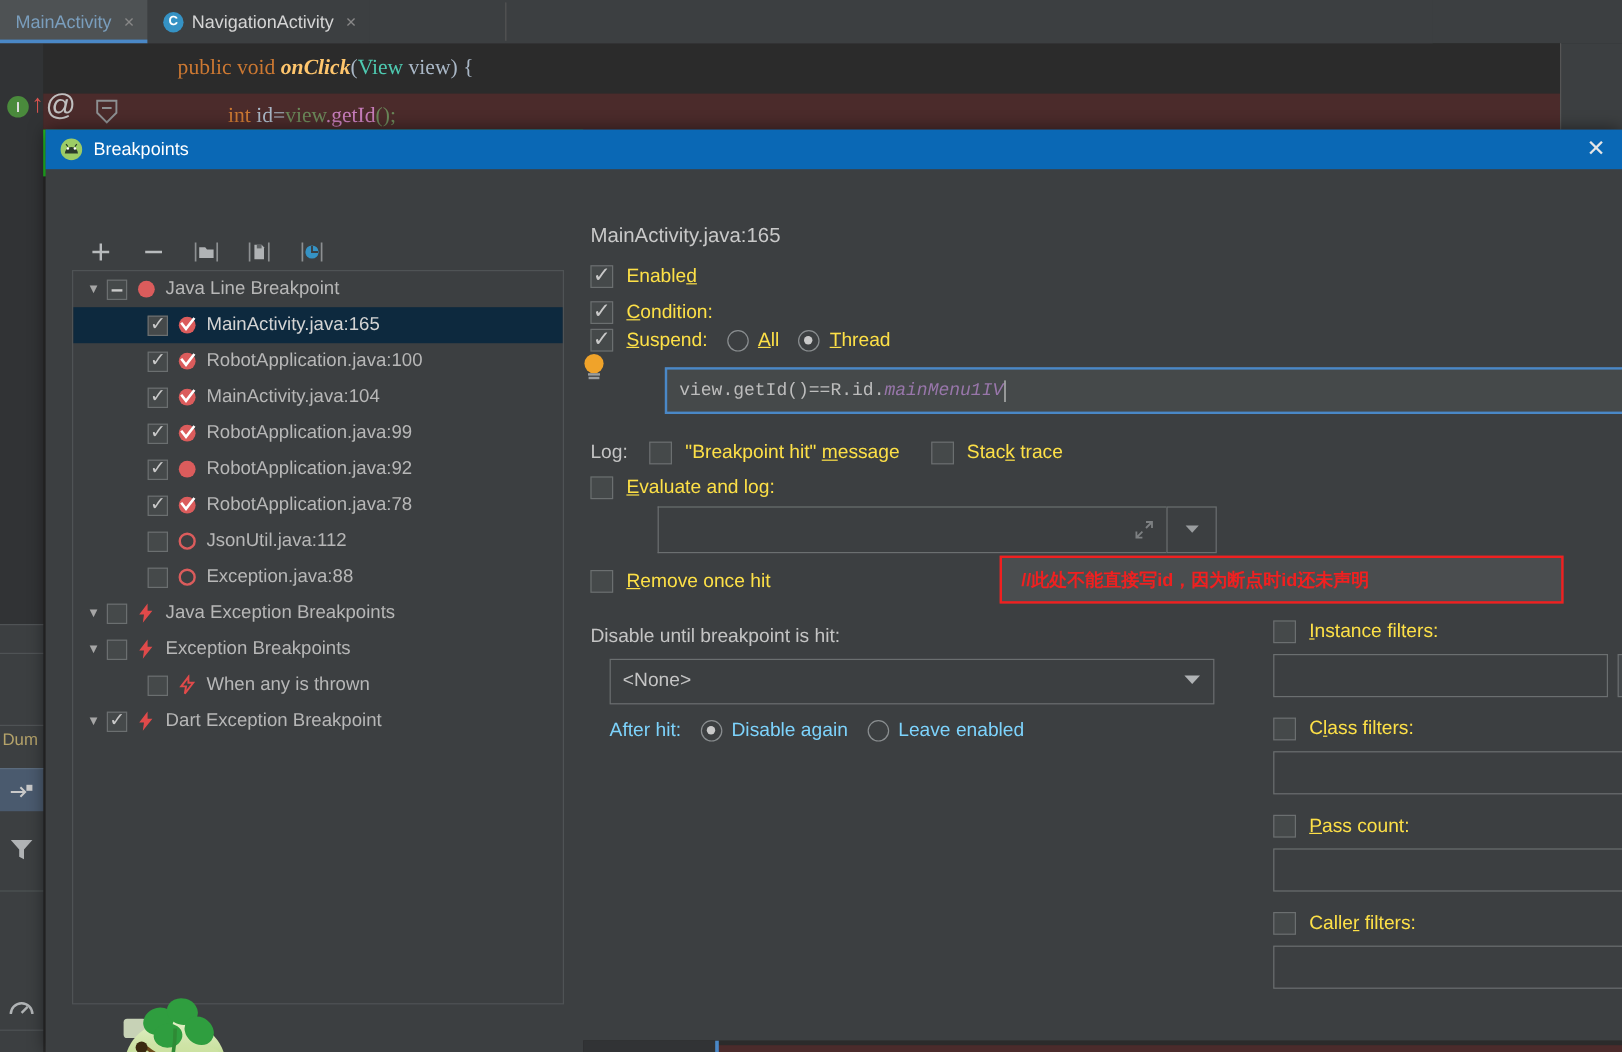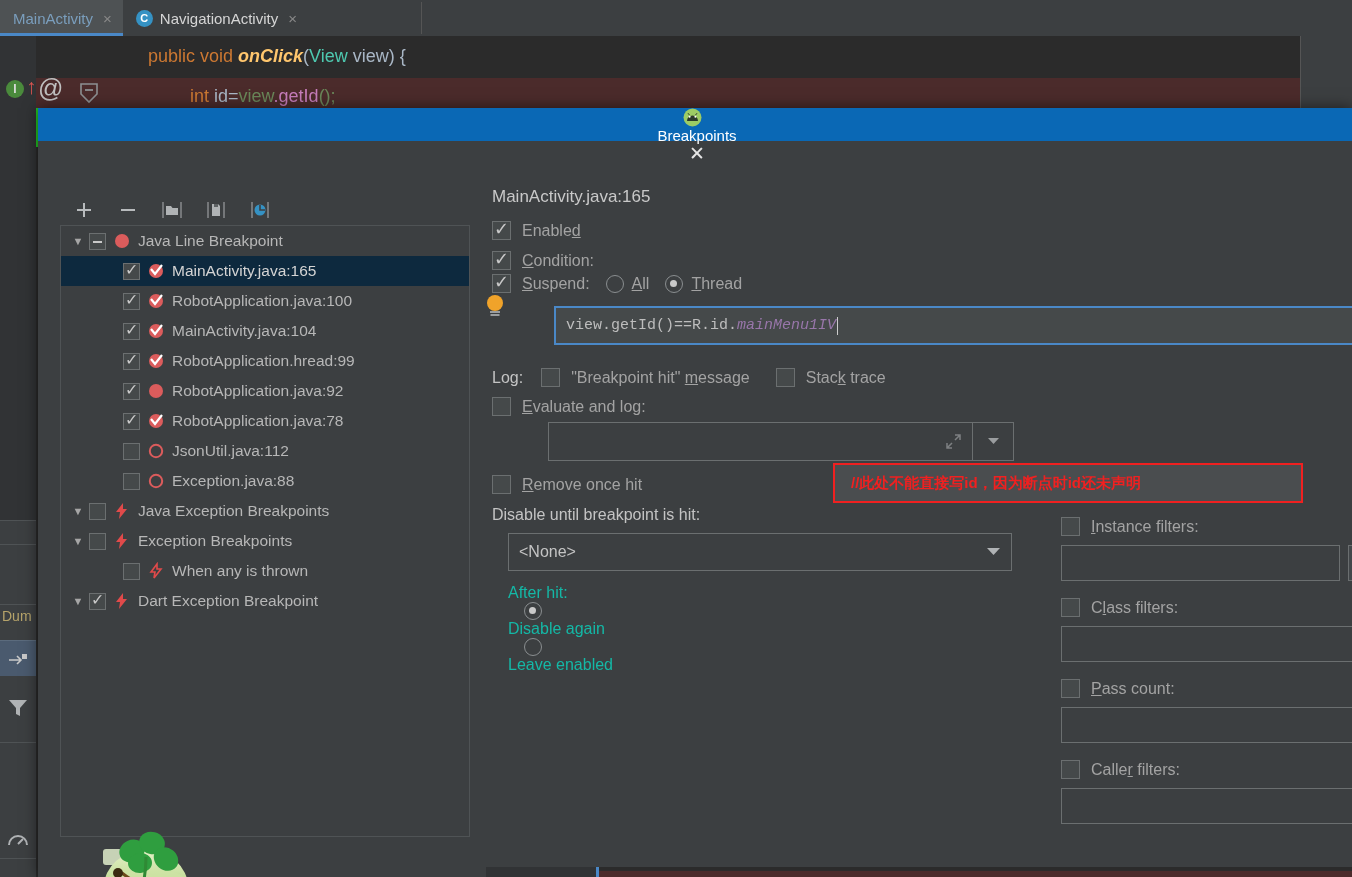--- a/index.html
+++ b/index.html
@@ -42,21 +42,21 @@
 
   
   .editor {
     position:absolute; left:0; top:36px; width:1352px; height:841px;
     background:#2b2b2b;
   }
   .gutter-strip {
     position:absolute; left:0; top:0; width:36px; height:841px; background:#313335;
   }
   .code-line {
-    position:absolute; left:0; font-family:Liberation Sans, sans-serif;
+    position:absolute; left:0; font-family:Liberation Serif, serif;
     font-size:18px; white-space:pre;
   }
   .cl1 { top:10px; left:148px; }
   .cl2 { top:50px; left:190px; }
   .hl-row {
     position:absolute; left:36px; top:42px; width:1264px; height:37px;
     background:#4b2b2b;
   }
   .right-gutter {
     position:absolute; right:0; top:0; width:52px; height:841px; background:#3c3f41;
@@ -97,21 +97,21 @@
   }
   .lbtn.sel { background:#4a5a6e; border-top:1px solid #5b6b7d; }
 
   
   .dialog {
     position:absolute; left:38px; top:108px; width:1314px; height:769px;
     background:#3c3f41; box-shadow:0 0 14px rgba(0,0,0,.55);
   }
   .dlg-title {
     height:33px; background:#0a68b5; display:flex; align-items:center;
-    padding:0 8px 0 12px; color:#ffffff; font-size:15px;flex-direction:column;
+    padding:0 8px 0 12px; color:#ffffff; font-size:15px;
   }
   .dlg-title .t-ico { width:19px;height:19px;margin-right:9px; }
   .dlg-title .t-txt { flex:1; }
   .dlg-close { font-size:19px; color:#e6e6e6; line-height:19px; cursor:default;
                padding:0 6px; }
 
   .dlg-body { position:relative; height:736px; }
 
   
   .tree-tb {
@@ -159,21 +159,21 @@
 
   .chk-line { display:flex; align-items:center; margin:0 0 11px 6px; }
   .chk {
     width:19px; height:19px; border:1px solid #6b6f70; background:#45494a;
     flex:none; margin-right:11px; position:relative;
   }
   .chk.checked:after {
     content:"\2713"; position:absolute; left:1px; top:-4px;
     color:#c9c9c9; font-size:18px;
   }
-  .chk-lbl { font-size:16px; color:#a3a3a3; }
+  .chk-lbl { font-size:16px; color:#fde047; }
   .chk-lbl u { text-decoration:underline; }
 
   .radio {
     width:18px; height:18px; border-radius:50%; border:1.5px solid #8a8e90;
     flex:none; margin:0 8px 0 16px; position:relative; background:transparent;
   }
   .radio.on:after {
     content:""; position:absolute; left:4px; top:4px; width:7px; height:7px;
     border-radius:50%; background:#c9c9c9;
   }
@@ -205,22 +205,22 @@
                 display:flex; align-items:center; justify-content:flex-end; padding-right:10px; }
   .eval-drop { width:42px; border:1px solid #6b6f70; background:#3c3f41;
                display:flex; align-items:center; justify-content:center; }
 
   .sec-lbl { font-size:16px; color:#c4c4c4; margin:0 0 9px 6px; }
   .combo {
     margin-left:22px; width:504px; height:38px; border:1px solid #6b6f70;
     background:#3c3f41; display:flex; align-items:center; padding:0 10px;
     font-size:16px; color:#c4c4c4; justify-content:space-between;
   }
-  .afterhit { display:flex; margin:13px 0 0 22px;
-              font-size:16px; color:#14b8a6;flex-direction:column; }
+  .afterhit { display:flex; align-items:center; margin:13px 0 0 22px;
+              font-size:16px; color:#7dd3fc; }
 
   
   .filters { position:absolute; left:575px; top:330px; width:325px; }
   .f-chk { display:flex; align-items:center; margin-bottom:9px; }
   .f-in-row { display:flex; margin-bottom:17px; }
   .f-input { flex:1; height:36px; border:1px solid #6b6f70; background:#3c3f41;
              display:flex; align-items:center; justify-content:flex-end; padding-right:8px; }
   .f-ellip { width:38px; height:36px; margin-left:8px; border:1px solid #6b6f70;
              background:#43474a; display:flex; align-items:flex-end;
              justify-content:center; color:#8d9092; font-size:15px; }
@@ -401,21 +401,21 @@
             <span class="tlabel">MainActivity.java:104</span>
           </div>
           <div class="trow">
             <span class="twist blank">▼</span>
             <span class="indent"></span>
             <span class="cbx checked"></span>
             <span class="bpico"><svg width="18" height="18" viewBox="0 0 18 18">
                 <circle cx="9" cy="9" r="7" fill="#db5c5c"></circle>
                 <path d="M4 7l4 5 7-9" stroke="#ffffff" stroke-width="2.2" fill="none"></path>
               </svg></span>
-            <span class="tlabel">RobotApplication.hread:99</span>
+            <span class="tlabel">RobotApplication.java:99</span>
           </div>
           <div class="trow">
             <span class="twist blank">▼</span>
             <span class="indent"></span>
             <span class="cbx checked"></span>
             <span class="bpico"><svg width="18" height="18" viewBox="0 0 18 18">
                 <circle cx="9" cy="9" r="7" fill="#db5c5c"></circle>
               </svg></span>
             <span class="tlabel">RobotApplication.java:92</span>
           </div>
@@ -568,21 +568,21 @@
                 <path d="M1 1l5.5 6L12 1z" fill="#9a9d9f"></path>
               </svg>
           </div>
         </div>
 
         <div class="chk-line" style="margin-top:14px">
           <span class="chk"></span>
           <span class="chk-lbl"><u>R</u>emove once hit</span>
         </div>
 
-        <div class="sec-lbl" style="margin-top:12px">Disable until breakpoint is hit:</div>
+        <div class="sec-lbl" style="margin-top:28px">Disable until breakpoint is hit:</div>
 
         <div class="combo">
           <span>&lt;None&gt;</span>
           <span>
             <svg width="15" height="10" viewBox="0 0 15 10">
                 <path d="M1 1l6.5 7L14 1z" fill="#b0b3b5"></path>
               </svg>
           </span>
         </div>
 

